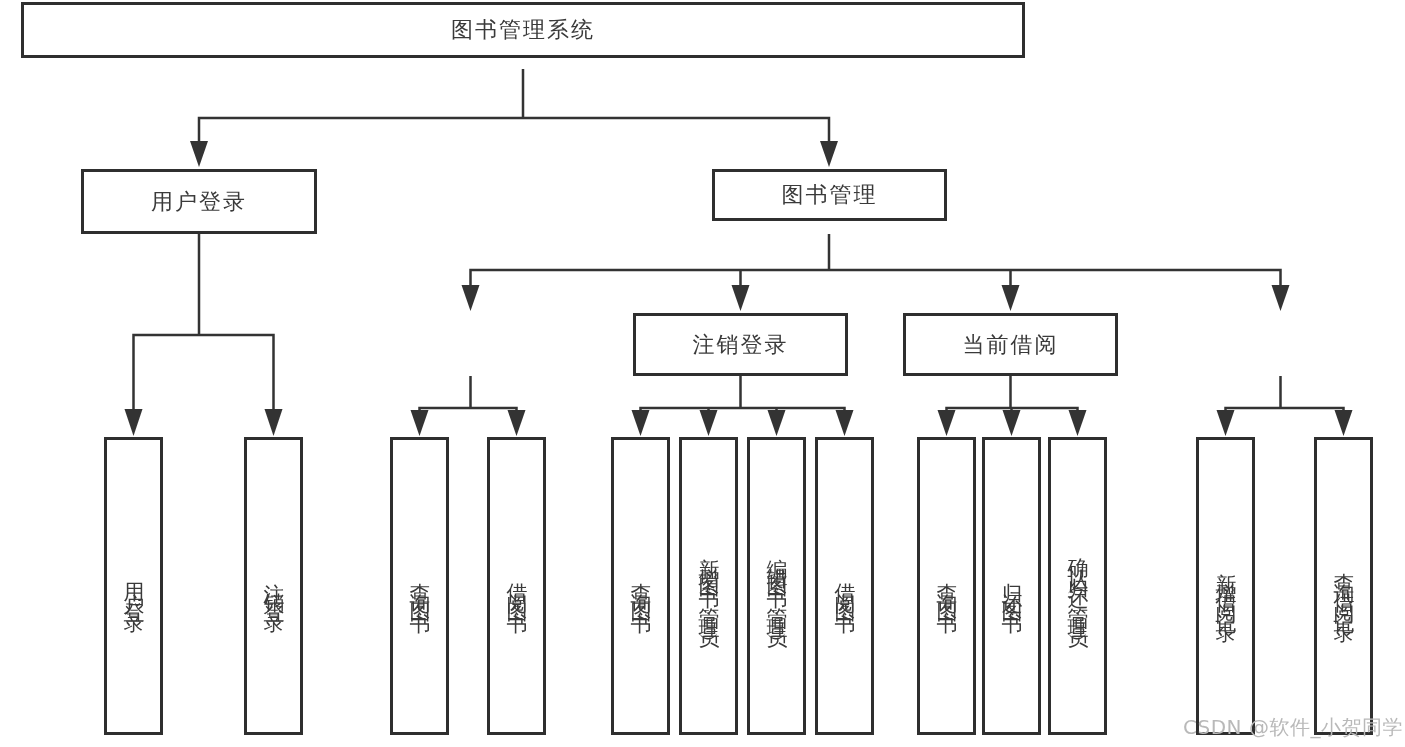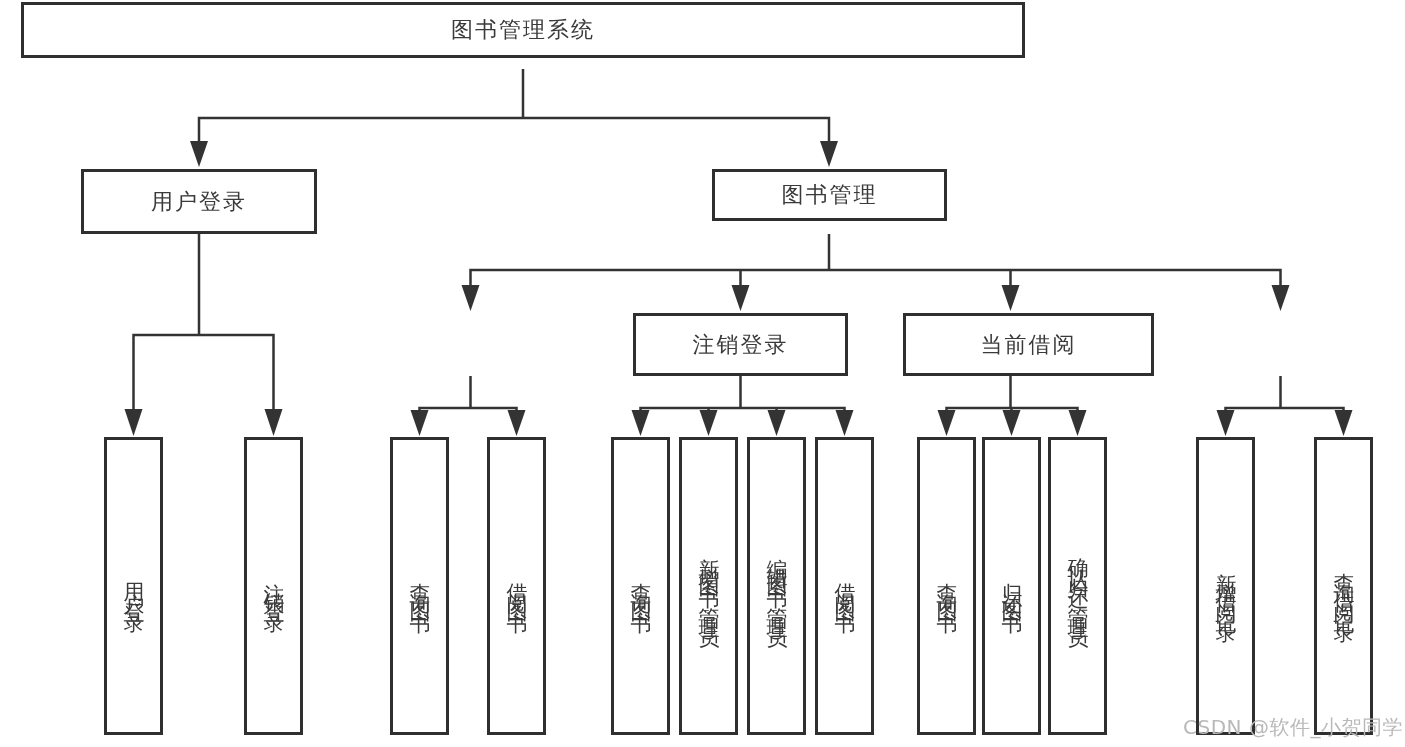--- a/index.html
+++ b/index.html
@@ -114,21 +114,21 @@
   <div class="box" style="left:81px;top:169px;width:236px;height:65px">
     <span class="h-label">用户登录</span>
   </div>
   <div class="box" style="left:712px;top:169px;width:235px;height:52px">
     <span class="h-label">图书管理</span>
   </div>
 
   <div class="box" style="left:633px;top:313px;width:215px;height:63px">
     <span class="h-label">注销登录</span>
   </div>
-  <div class="box" style="left:903px;top:313px;width:251px;height:63px">
+  <div class="box" style="left:903px;top:313px;width:215px;height:63px">
     <span class="h-label">当前借阅</span>
   </div>
 
   <div class="box" style="left:104px;top:437px;width:59px;height:298px">
     <span class="v-label">用户登录</span>
   </div>
   <div class="box" style="left:244px;top:437px;width:59px;height:298px">
     <span class="v-label">注销登录</span>
   </div>
 

